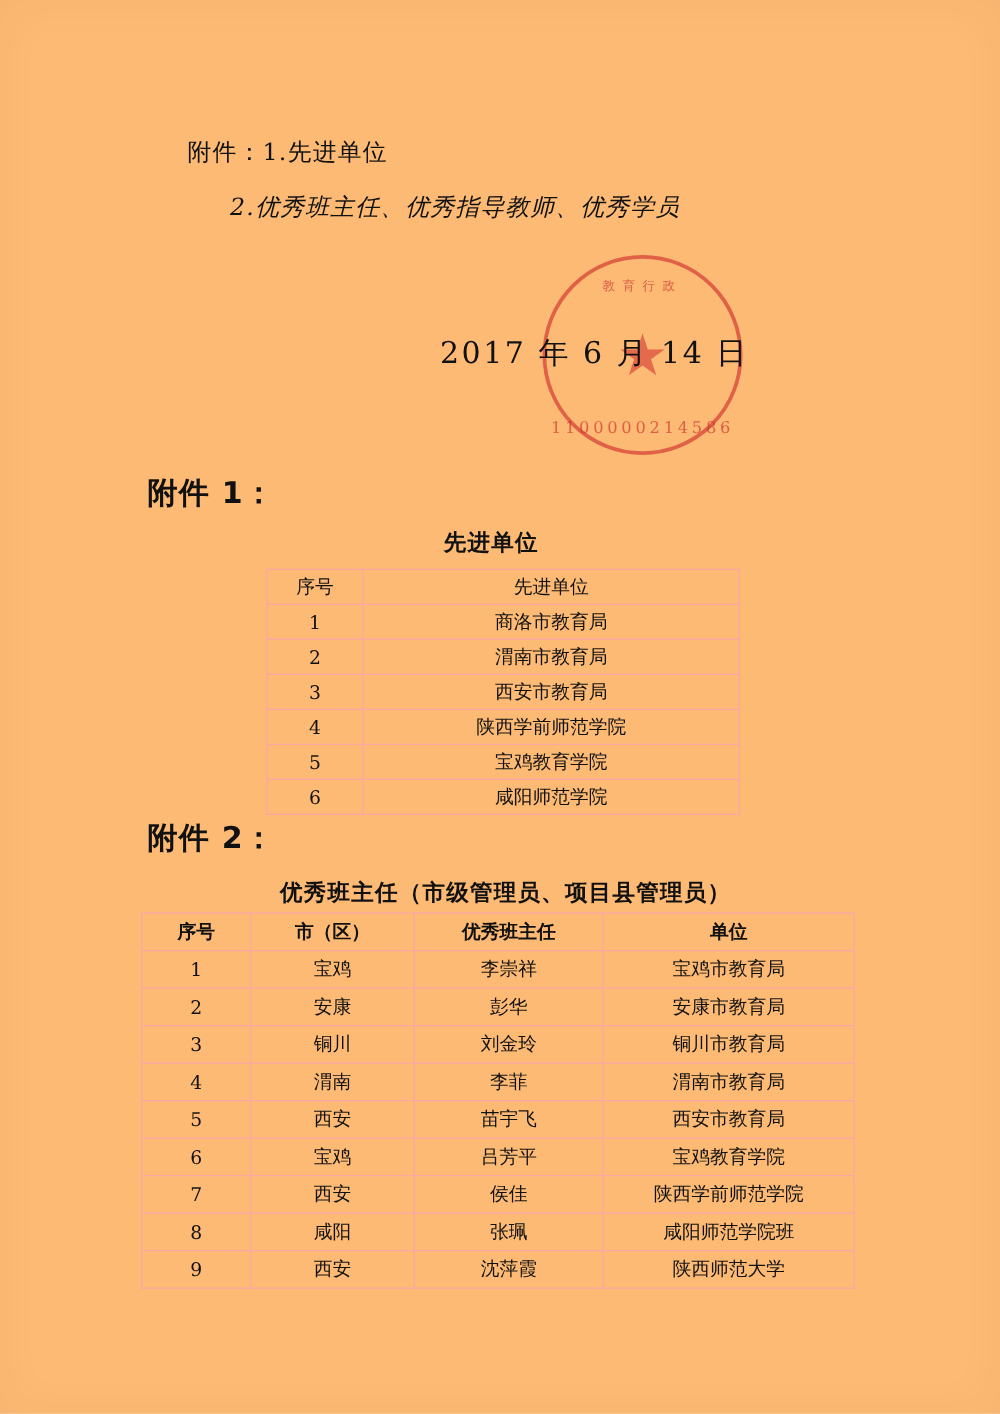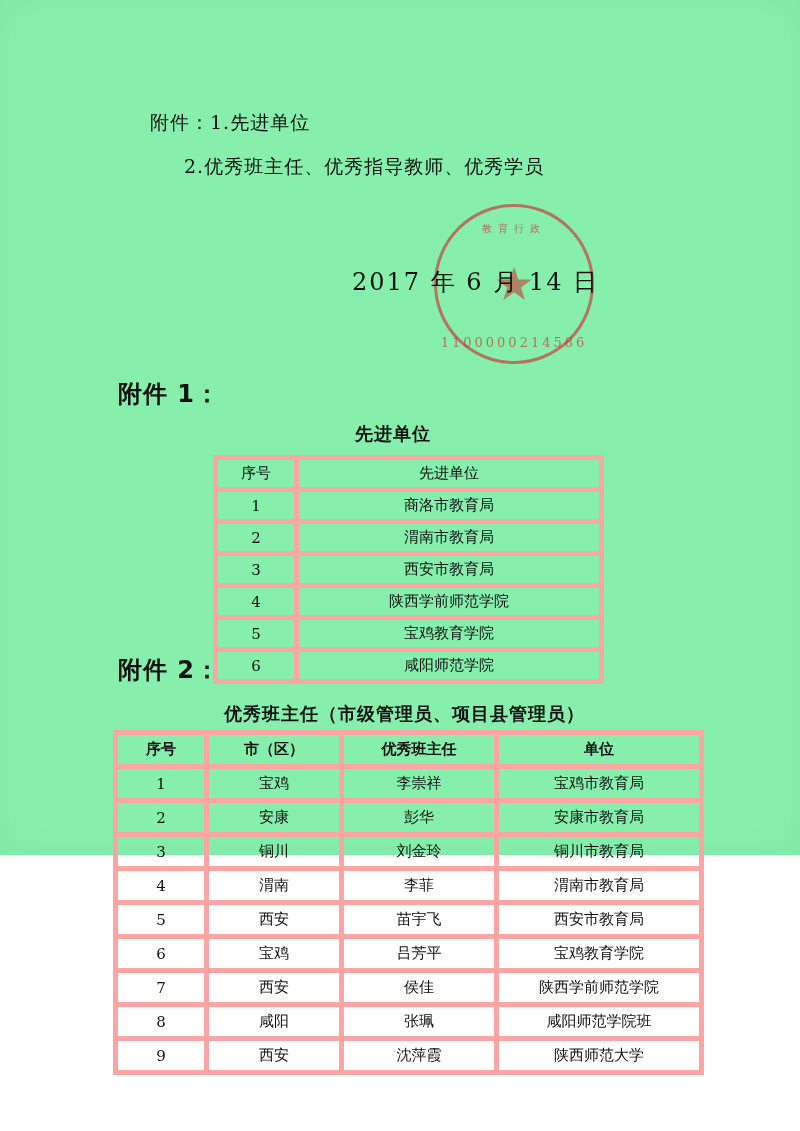--- a/index.html
+++ b/index.html
@@ -11,37 +11,38 @@
     height: 1131px;
     background: #ffffff;
     font-family: "DejaVu Sans", "Liberation Sans", sans-serif;
     color: #1a1a1a;
     position: relative;
     overflow: hidden;
   }
   .page {
     position: relative;
     width: 800px;
-    height: 855px;
-    background: #86efac;
+    height: 1131px;
+    background: #fdba74;
   }
 
   
   .attach-note {
     position: absolute;
     left: 150px;
     top: 100px;
     font-size: 19px;
     letter-spacing: 1px;
     line-height: 44px;
     font-family: "DejaVu Serif", "Liberation Serif", serif;
     color: #111;
   }
   .attach-note .line2 {
     padding-left: 34px;
+    font-style: italic;
   }
 
   
   .sign-block {
     position: absolute;
     left: 352px;
     top: 262px;
     font-size: 20px;
     font-family: "DejaVu Serif", "Liberation Serif", serif;
     letter-spacing: 1px;
@@ -125,21 +126,21 @@
   
   table {
     position: absolute;
     border-collapse: collapse;
     font-family: "DejaVu Serif", "Liberation Serif", serif;
     font-size: 15px;
     color: #111;
     background: transparent;
   }
   table td, table th {
-    border: 5px solid #fca5a5;
+    border: 1px solid #fca5a5;
     text-align: center;
     font-weight: normal;
     padding: 0;
     height: 27px;
   }
   table th {
     font-family: "DejaVu Sans", "Liberation Sans", sans-serif;
     font-size: 15px;
   }
 

